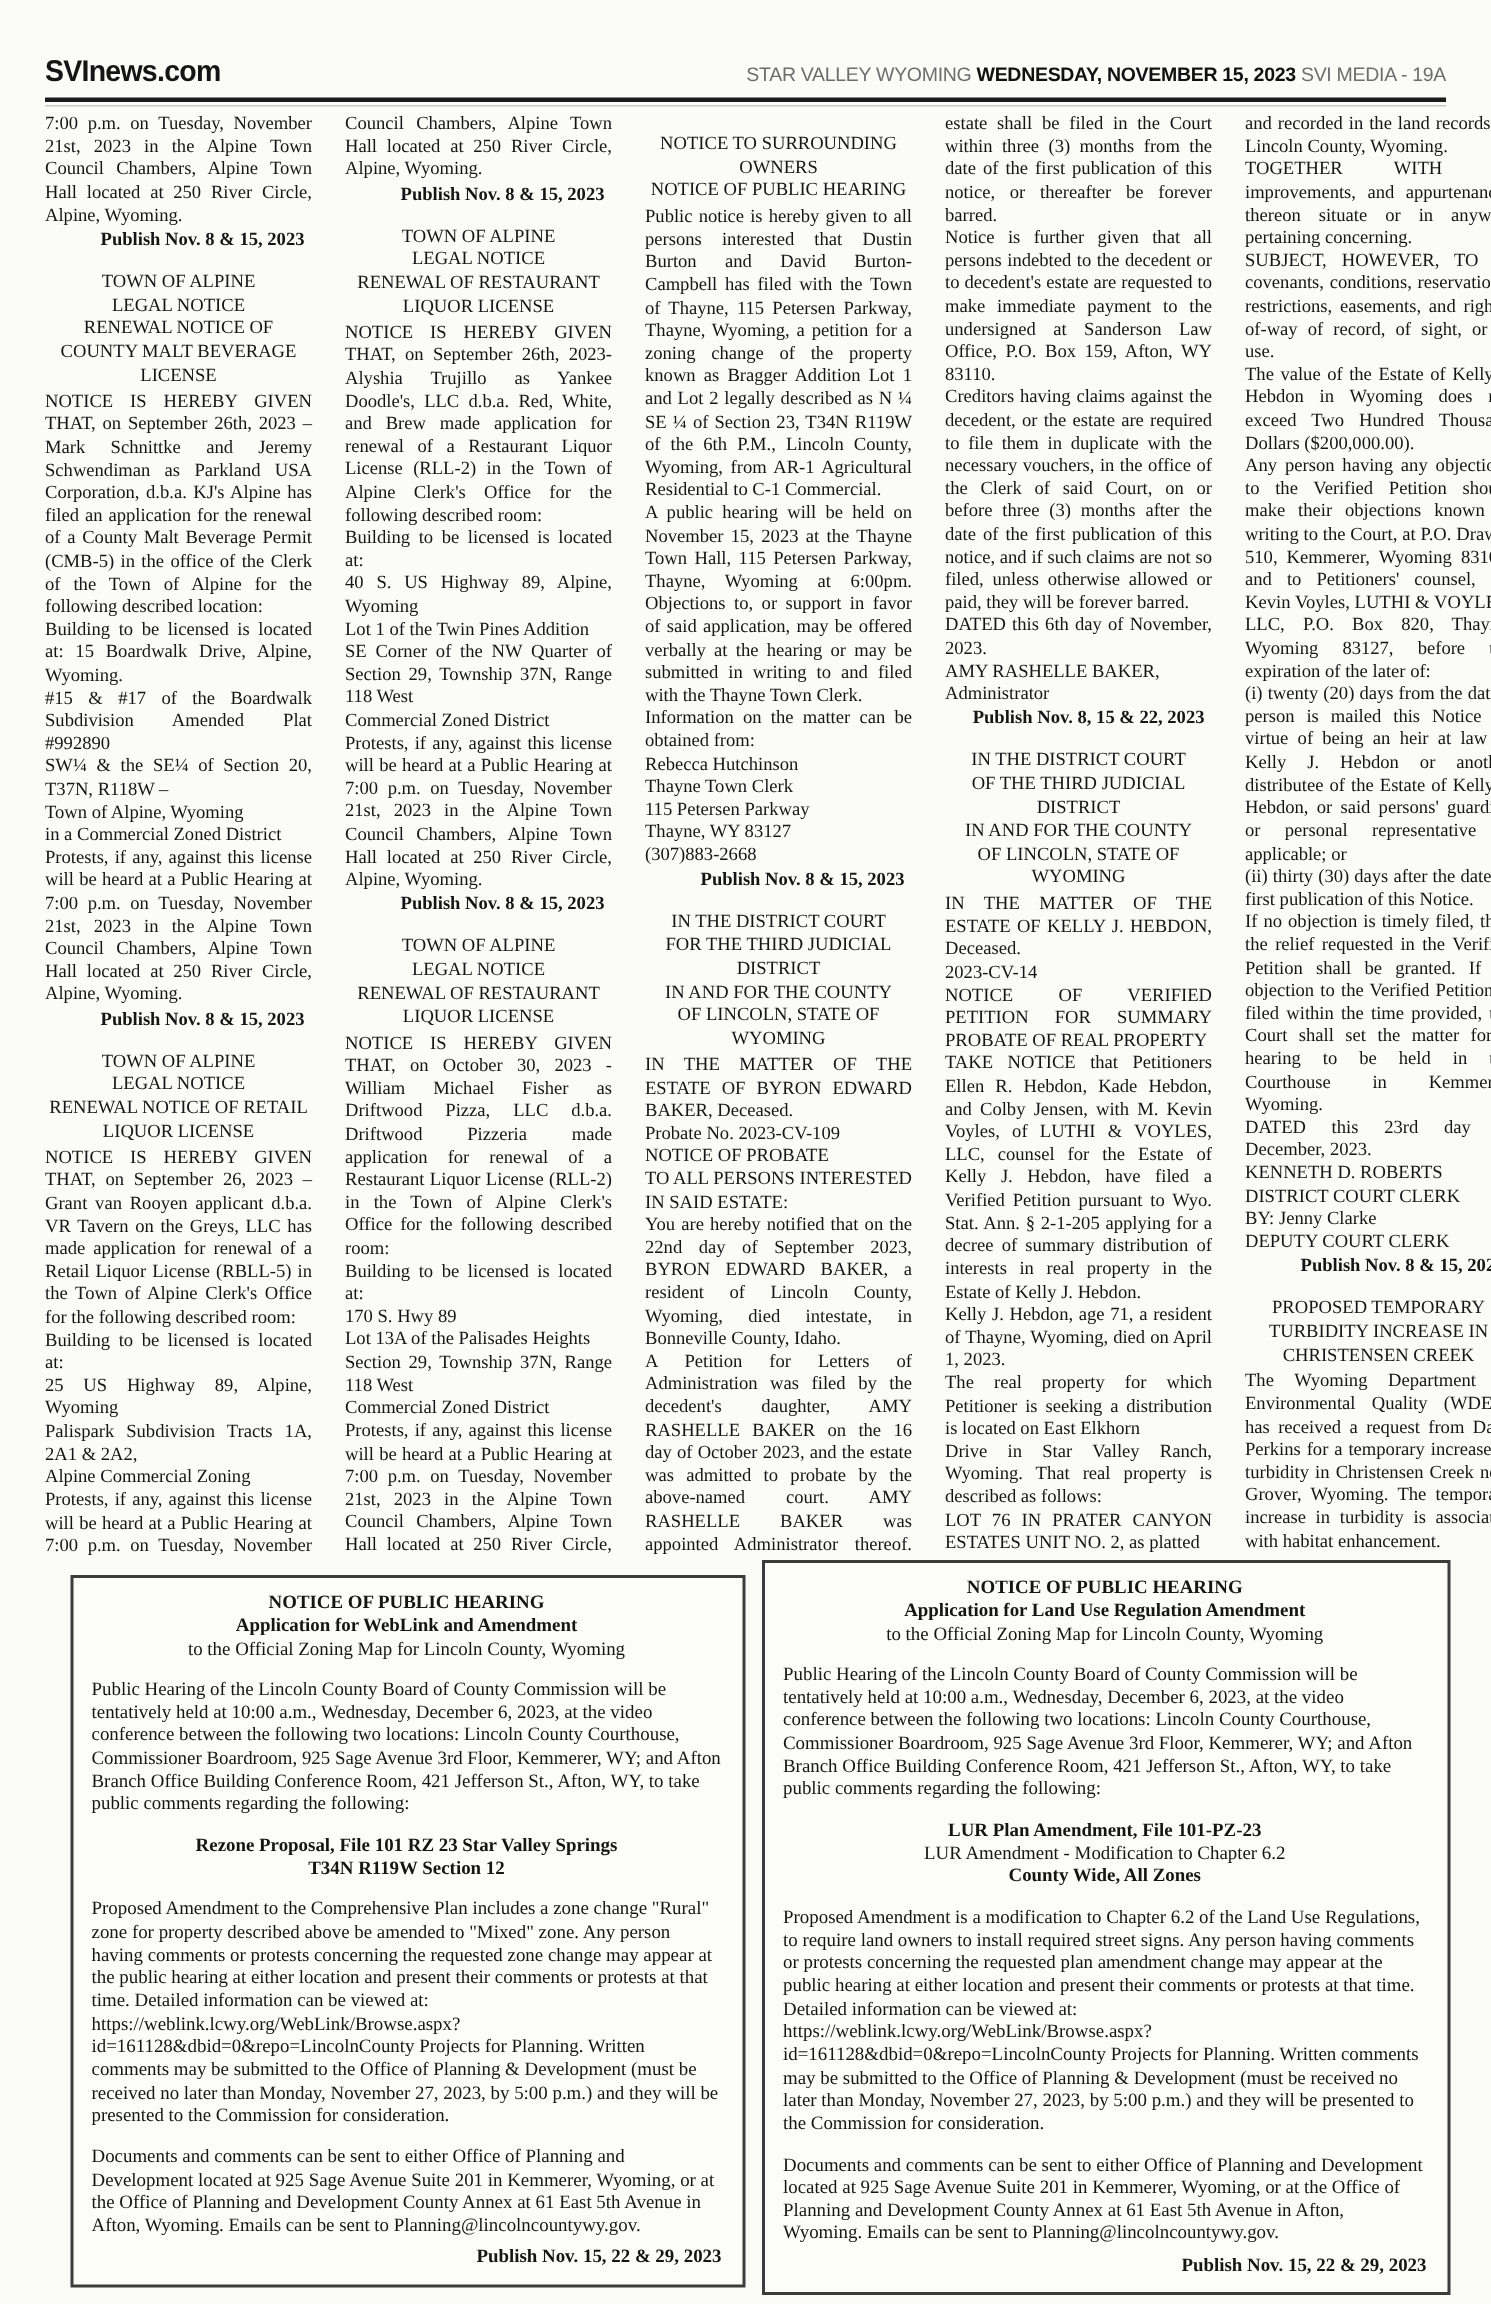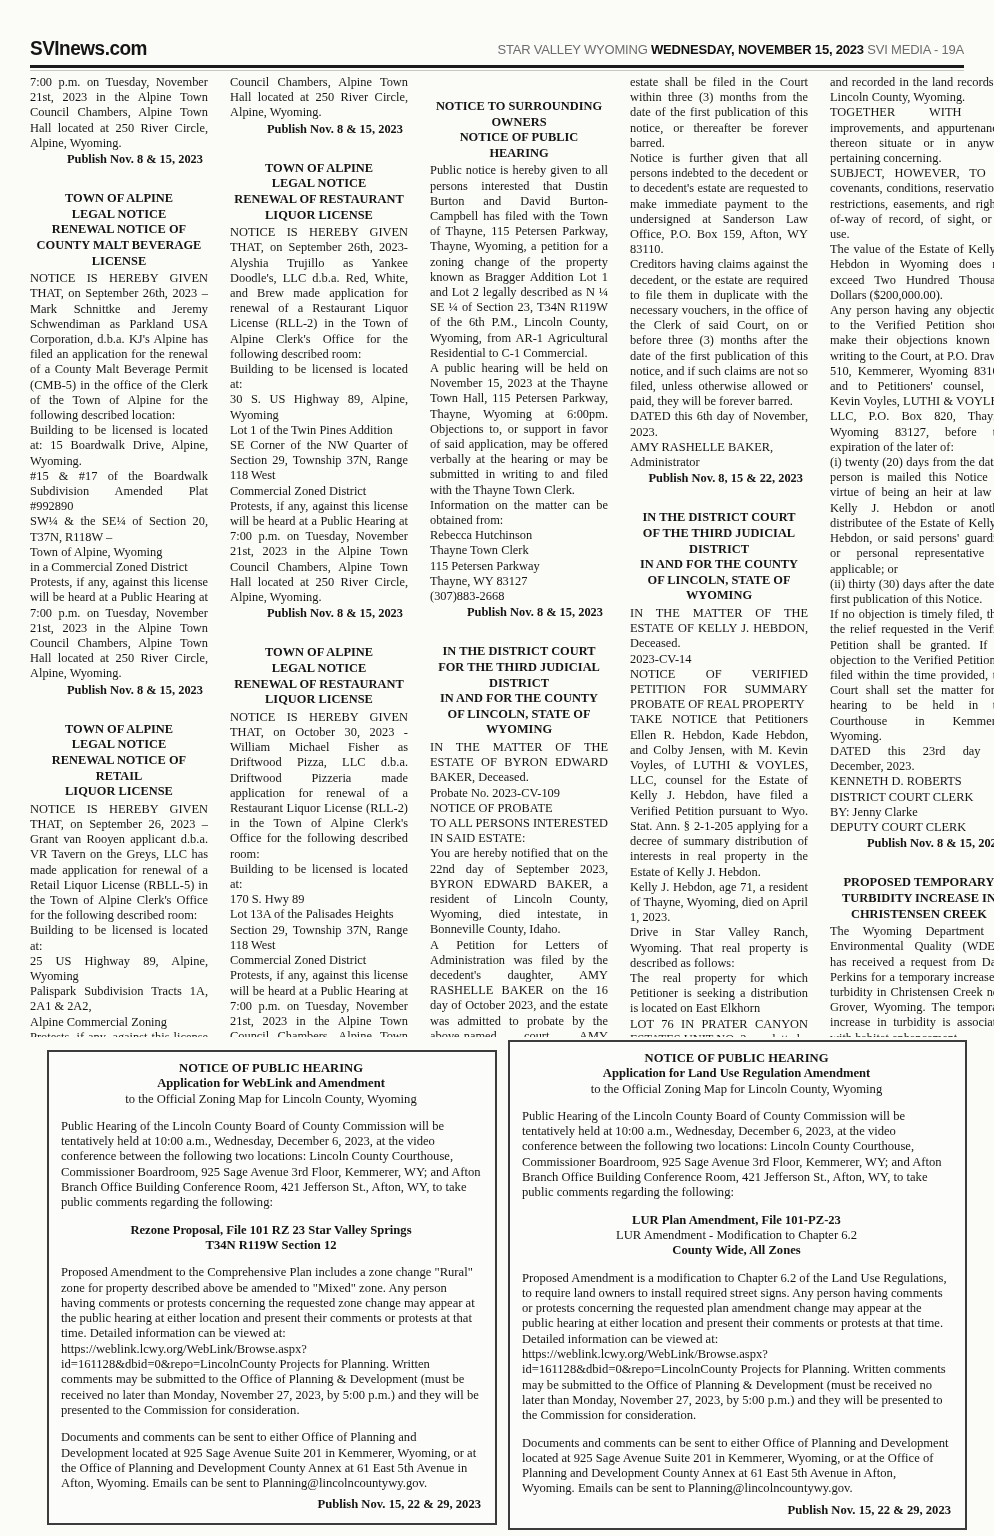--- a/index.html
+++ b/index.html
@@ -38,22 +38,22 @@
     display: flex; gap: 22px;
     padding: 7px 30px 0 30px;
     height: 962px; overflow: hidden;
   }
   .col {
     width: 178px; flex: 0 0 178px;
     font-size: 12.4px; line-height: 15.2px;
   }
   .col .p  { text-align: justify; }
   .col .h  {
-    font-weight: bold; text-align: center; white-space: pre-line;
-    margin: 24px 0 2px 0; line-height: 15.6px;
+    font-weight: normal; text-align: center; white-space: pre-line;
+    margin: 13px 0 2px 0; line-height: 15.6px;
   }
   .col .pub {
     font-weight: bold; text-align: right; padding-right: 5px; margin: 1px 0 3px 0;
   }
   
   .boxes {
     display: flex; gap: 11px;
     padding: 0 27px 0 47px;
     align-items: flex-start;
   }
@@ -113,21 +113,21 @@
       </div>
       <div class="col">
         <div class="p">Council Chambers, Alpine Town Hall located at 250 River Circle, Alpine, Wyoming.</div>
         <div class="pub">Publish Nov. 8 &amp; 15, 2023</div>
         <div class="h">TOWN OF ALPINE
 LEGAL NOTICE
 RENEWAL OF RESTAURANT
 LIQUOR LICENSE</div>
         <div class="p">NOTICE IS HEREBY GIVEN THAT, on September 26th, 2023- Alyshia Trujillo as Yankee Doodle's, LLC d.b.a. Red, White, and Brew made application for renewal of a Restaurant Liquor License (RLL-2) in the Town of Alpine Clerk's Office for the following described room:</div>
         <div class="p">Building to be licensed is located at:</div>
-        <div class="p">30 S. US Highway 89, Alpine, Wyoming</div>
+        <div class="p">40 S. US Highway 89, Alpine, Wyoming</div>
         <div class="p">Lot 1 of the Twin Pines Addition</div>
         <div class="p">SE Corner of the NW Quarter of Section 29, Township 37N, Range 118 West</div>
         <div class="p">Commercial Zoned District</div>
         <div class="p">Protests, if any, against this license will be heard at a Public Hearing at 7:00 p.m. on Tuesday, November 21st, 2023 in the Alpine Town Council Chambers, Alpine Town Hall located at 250 River Circle, Alpine, Wyoming.</div>
         <div class="pub">Publish Nov. 8 &amp; 15, 2023</div>
         <div class="h">TOWN OF ALPINE
 LEGAL NOTICE
 RENEWAL OF RESTAURANT
 LIQUOR LICENSE</div>
         <div class="p">NOTICE IS HEREBY GIVEN THAT, on October 30, 2023 - William Michael Fisher as Driftwood Pizza, LLC d.b.a. Driftwood Pizzeria made application for renewal of a Restaurant  Liquor License (RLL-2) in the Town of Alpine Clerk's Office for the following described room:</div>
@@ -176,22 +176,22 @@
 OF THE THIRD JUDICIAL
 DISTRICT
 IN AND FOR THE COUNTY
 OF LINCOLN, STATE OF
 WYOMING</div>
         <div class="p">IN THE MATTER OF THE ESTATE OF KELLY J. HEBDON, Deceased.</div>
         <div class="p">2023-CV-14</div>
         <div class="p">NOTICE OF VERIFIED PETITION FOR SUMMARY PROBATE OF REAL PROPERTY</div>
         <div class="p">TAKE NOTICE that Petitioners Ellen R. Hebdon, Kade Hebdon, and Colby Jensen, with M. Kevin Voyles, of LUTHI &amp; VOYLES, LLC, counsel for the Estate of Kelly J. Hebdon, have filed a Verified Petition pursuant to Wyo. Stat. Ann. § 2-1-205 applying for a decree of summary distribution of interests in real property in the Estate of Kelly J. Hebdon.</div>
         <div class="p">Kelly J. Hebdon, age 71, a resident of Thayne, Wyoming, died on April 1, 2023.</div>
+        <div class="p">The real property for which Petitioner is seeking a distribution is located on East Elkhorn</div>
         <div class="p">Drive in Star Valley Ranch, Wyoming.  That real property is described as follows:</div>
-        <div class="p">The real property for which Petitioner is seeking a distribution is located on East Elkhorn</div>
         <div class="p">LOT 76 IN PRATER CANYON ESTATES UNIT NO. 2, as platted</div>
       </div>
       <div class="col">
         <div class="p">and recorded in the land records of Lincoln County, Wyoming.</div>
         <div class="p">TOGETHER WITH all improvements, and appurtenances thereon situate or in anywise pertaining concerning.</div>
         <div class="p">SUBJECT, HOWEVER, TO all covenants, conditions, reservations, restrictions, easements, and rights-of-way of record, of sight, or in use.</div>
         <div class="p">The value of the Estate of Kelly J. Hebdon in Wyoming does not exceed Two Hundred Thousand Dollars ($200,000.00).</div>
         <div class="p">Any person having any objections to the Verified Petition should make their objections known in writing to the Court, at P.O. Drawer 510, Kemmerer, Wyoming 83101, and to Petitioners' counsel, M. Kevin Voyles, LUTHI &amp; VOYLES, LLC, P.O. Box 820, Thayne, Wyoming 83127, before the expiration of the later of:</div>
         <div class="p">(i) twenty (20) days from the date a person is mailed this Notice by virtue of being an heir at law of Kelly J. Hebdon or another distributee of the Estate of Kelly J. Hebdon, or said persons' guardian or personal representative if applicable; or</div>
         <div class="p">(ii) thirty (30) days after the date of first publication of this Notice.</div>

